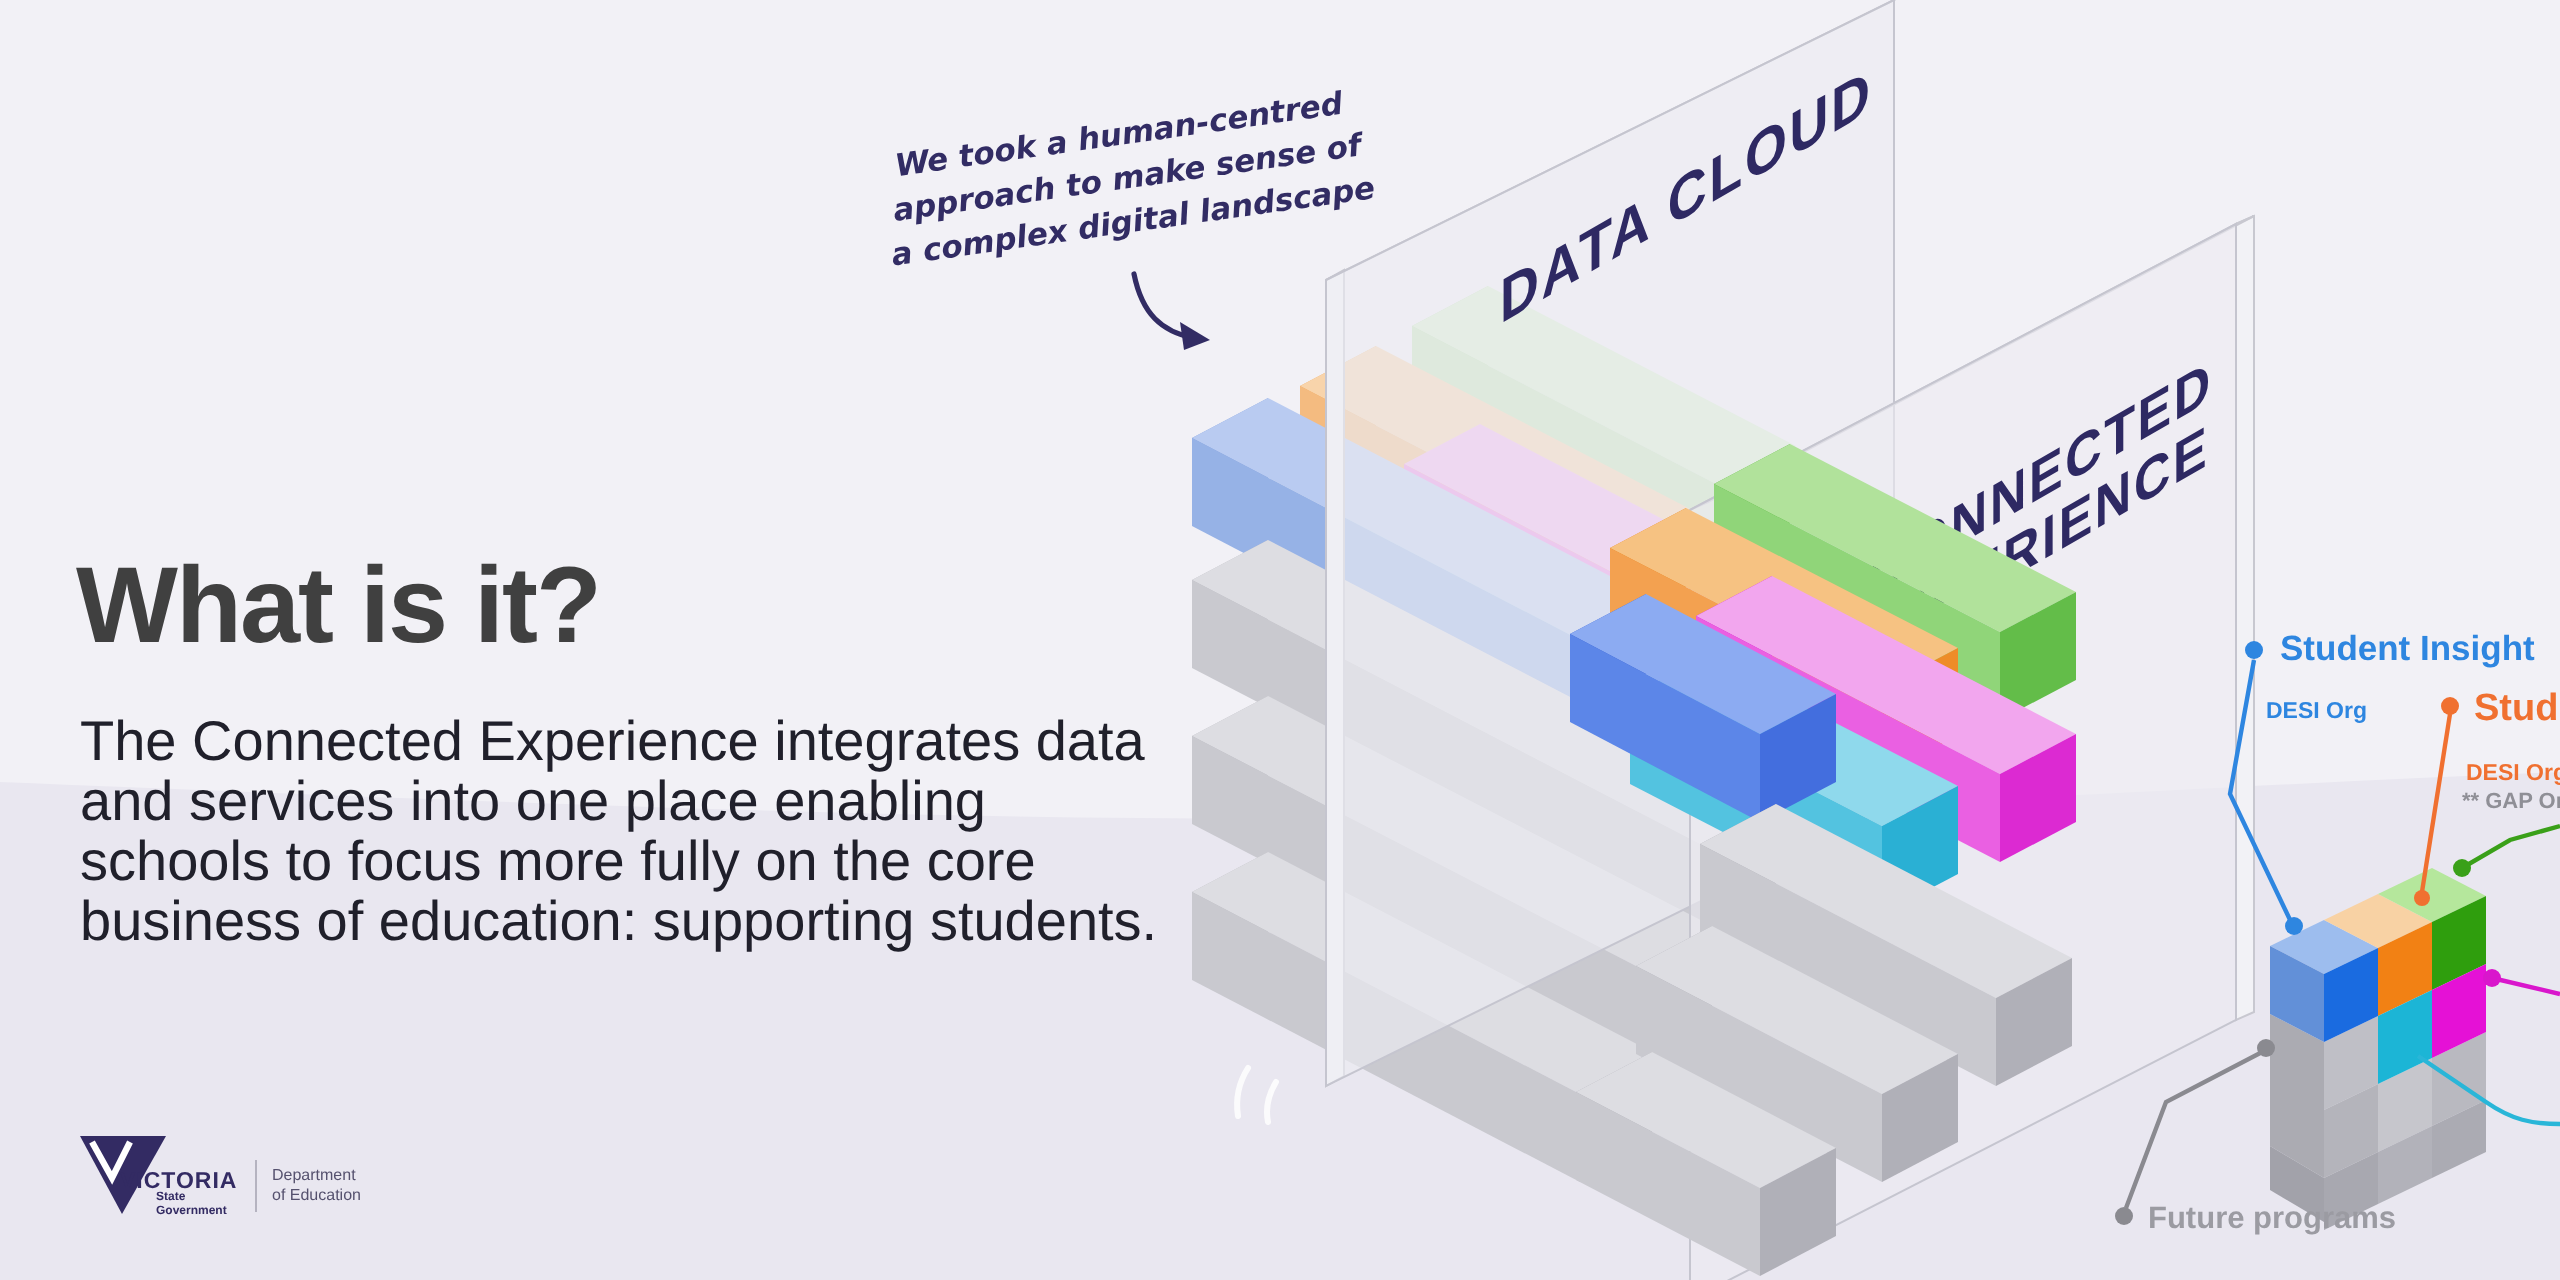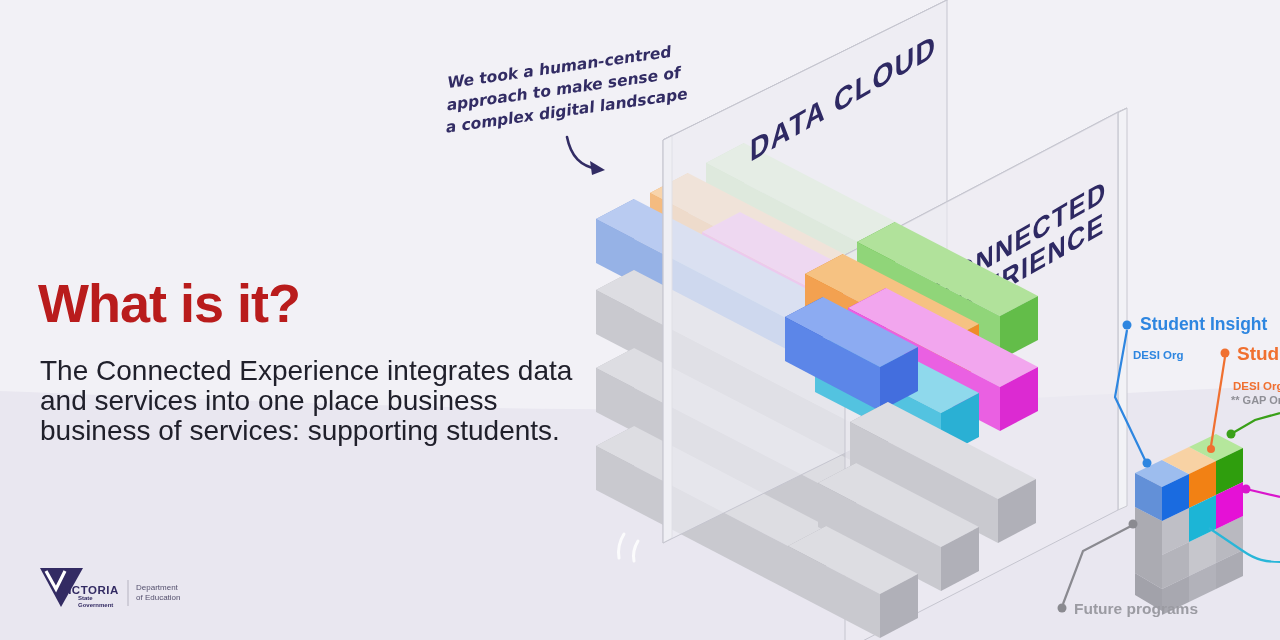--- a/index.html
+++ b/index.html
@@ -1,20 +1,20 @@
 <!DOCTYPE html>
 <html><head>
 <meta charset="utf-8">
 <style>
   html,body{margin:0;padding:0;background:#f2f1f6;}
   .slide{position:relative;width:1280px;height:640px;overflow:hidden;
          font-family:"Liberation Sans",sans-serif;background:#f2f1f6;}
   .slide svg{position:absolute;left:0;top:0;}
   .heading{position:absolute;left:38px;top:272px;font-size:54px;font-weight:bold;
-           letter-spacing:-1px;color:#b91c1c;}
+           letter-spacing:-1px;color:#404040;}
   .bodycopy{position:absolute;left:40px;top:356px;font-size:28px;line-height:30px;
             color:#20202b;}
   .svgtext{font-family:"Liberation Sans",sans-serif;}
   .panel-label{font-weight:bold;fill:#2e2963;letter-spacing:1.5px;}
   .note-line{font-family:"DejaVu Sans",sans-serif;font-style:italic;font-weight:bold;
              fill:#322c64;}
   .callout-bold{font-weight:bold;}
 </style>
 </head>
 <body>
@@ -188,17 +188,18 @@
     <text class="svgtext" x="78" y="607" font-size="6" font-weight="bold" fill="#332b63">Government</text>
     <line x1="128" y1="580" x2="128" y2="606" stroke="#b5b3c0" stroke-width="1"></line>
     <text class="svgtext" x="136" y="590" font-size="8" fill="#55516e">Department</text>
     <text class="svgtext" x="136" y="600" font-size="8" fill="#55516e">of Education</text>
   </g>
 </svg>
 
   <div class="heading">What is it?</div>
   <div class="bodycopy">
     <div>The Connected Experience integrates data</div>
-    <div>and services into one place business</div>
-    <div>business of services: supporting students.</div>
+    <div>and services into one place enabling</div>
+    <div>schools to focus more fully on the core</div>
+    <div>business of education: supporting students.</div>
   </div>
 
 </div>
 
 </body></html>

